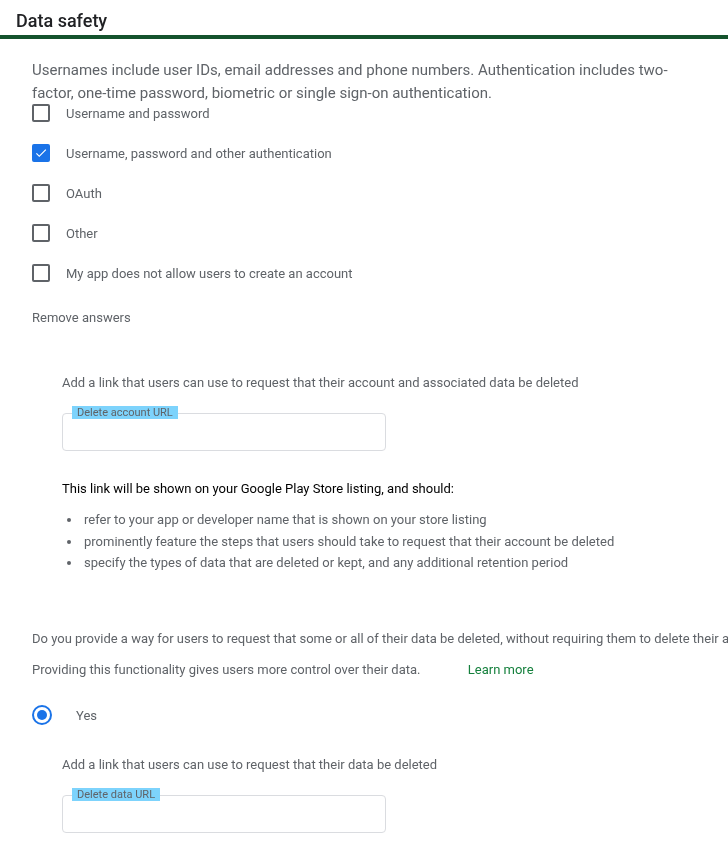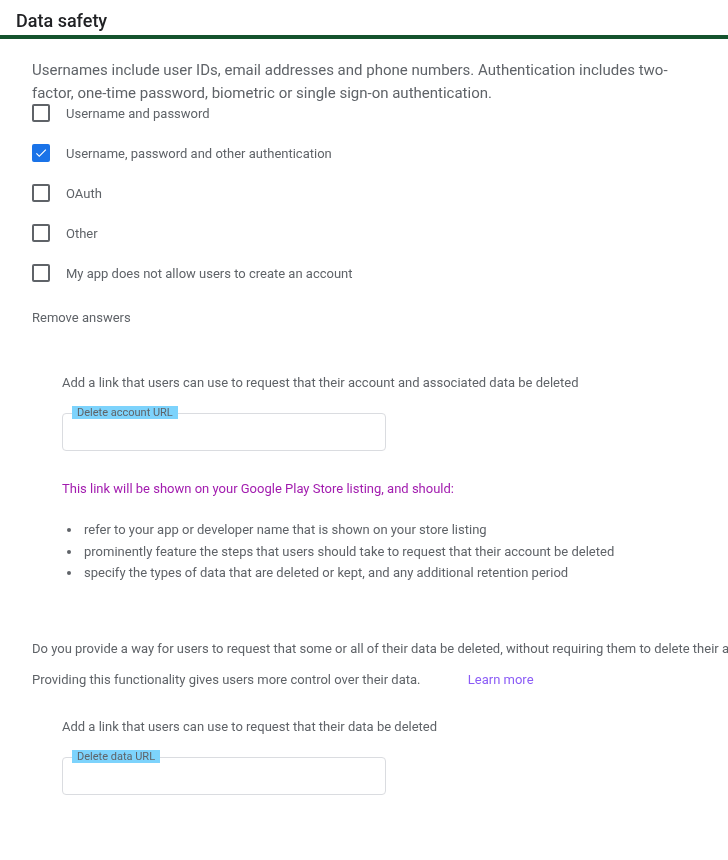--- a/index.html
+++ b/index.html
@@ -96,23 +96,23 @@
       width: 324px;
       height: 38px;
       border: 1px solid #dadce0;
       border-radius: 4px;
       padding: 8px 12px;
       font-size: 14px;
       color: #202124;
     }
     .info-text {
       font-size: 13px;
-      color: #a21caf;
-      line-height: 1.5;
-      margin-bottom: 22px;
+      color: #000000;
+      line-height: 1.5;
+      margin-bottom: 12px;
     }
     ul.bullets {
       list-style: disc;
       padding-left: 20px;
     }
     ul.bullets li {
       font-size: 13px;
       color: #5f6368;
       line-height: 1.5;
       padding-left: 2px;
@@ -124,21 +124,21 @@
       line-height: 1.5;
       margin-top: 56px;
       white-space: nowrap;
     }
     .subtext {
       font-size: 13px;
       color: #5f6368;
       margin-top: 14px;
     }
     .learn-more {
-      color: #8b5cf6;
+      color: #15803d;
       text-decoration: none;
       cursor: pointer;
       padding-left: 44px;
     }
     .radio-row {
       display: flex;
       align-items: center;
       gap: 24px;
       margin-top: 28px;
     }
@@ -220,20 +220,24 @@
         <li>prominently feature the steps that users should take to request that their account be deleted</li>
         <li>specify the types of data that are deleted or kept, and any additional retention period</li>
       </ul>
   </div>
 
   <p class="question">Do you provide a way for users to request that some or all of their data be deleted, without requiring them to delete their account? (Optional)</p>
   <p class="subtext">
     <span>Providing this functionality gives users more control over their data. </span><a class="learn-more">Learn more</a>
   </p>
 
+  <div class="radio-row">
+    <span class="radio selected"></span>
+    <span class="radio-label">Yes</span>
+  </div>
 
   <div class="section inner">
     <p class="section-heading">Add a link that users can use to request that their data be deleted</p>
     <div class="text-field">
       <span class="text-field-label">Delete data URL</span>
       <input type="text" value="" style="">
     </div>
 
   </div>
 </div>

